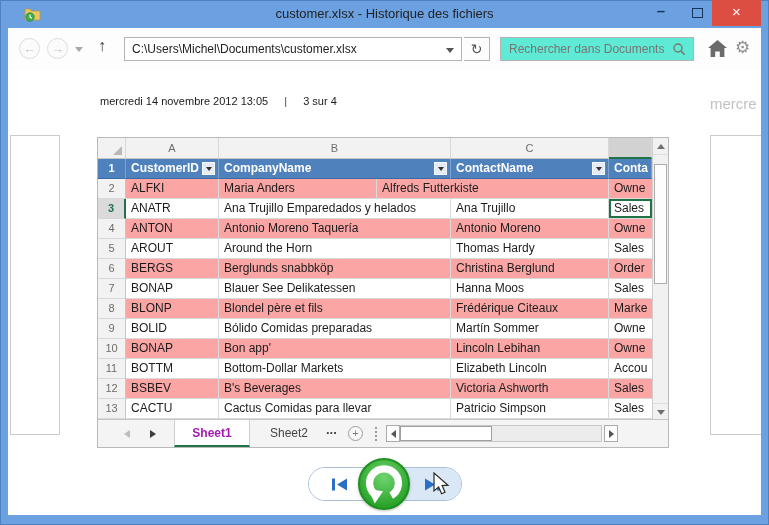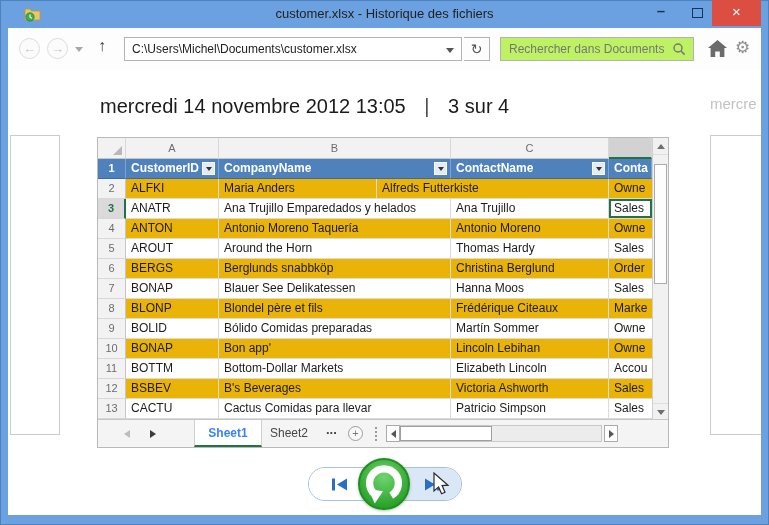--- a/index.html
+++ b/index.html
@@ -30,29 +30,29 @@
              border-right:4px solid transparent; border-top:5px solid #a8a8a8; }
   .up-arrow { position:absolute; left:90px; top:9px; font-size:16px; color:#3d3d3d; }
   .addressbar { position:absolute; left:116px; top:9px; width:338px; height:24px; border:1px solid #b3b3b3;
                 background:#fff; font-size:12px; color:#222; padding:0 20px 0 7px;
                 font-family:"Liberation Sans", sans-serif; }
   .addr-chev { position:absolute; left:438px; top:20px; border-left:4px solid transparent;
                border-right:4px solid transparent; border-top:5px solid #555; }
   .refresh-btn { position:absolute; left:456px; top:9px; width:26px; height:24px; border:1px solid #b3b3b3;
                  border-left:none; background:#fdfdfd; color:#555; font-size:14px; text-align:center; line-height:22px; }
   .searchbox { position:absolute; left:492px; top:9px; width:194px; height:24px; border:1px solid #b3b3b3;
-               background:#bef264; font-size:12px; color:#333; padding:0 24px 0 8px;
+               background:#5eead4; font-size:12px; color:#333; padding:0 24px 0 8px;
                font-family:"Liberation Sans", sans-serif; }
   .searchbox::placeholder { color:#767676; opacity:1; }
   .search-mag { position:absolute; left:664px; top:14px; }
   .home-btn { position:absolute; left:700px; top:12px; }
   .gear-btn { position:absolute; left:727px; top:10px; font-size:17px; color:#8f8f8f; line-height:20px; }
 
   
-  .ver-head { position:absolute; left:92px; top:67px; font-size:20px; color:#1b1b1b; white-space:nowrap; }
+  .ver-head { position:absolute; left:92px; top:67px; font-size:11px; color:#1b1b1b; white-space:nowrap; }
   .ver-div { margin:0 13px; color:#4a4a4a; }
   .next-frag { position:absolute; left:702px; top:67px; font-size:15px; color:#c2c2c2; white-space:nowrap; }
 
   
   .card-left  { position:absolute; left:2px;  top:107px; width:50px; height:300px; background:#fff; border:1px solid #cbcbcb; }
   .card-right { position:absolute; left:702px; top:107px; width:60px; height:300px; background:#fff; border:1px solid #cbcbcb; }
 
   
   .sheet-card { position:absolute; left:89px; top:109px; width:572px; height:311px;
                 background:#fff; border:1px solid #b9b9b9; }
@@ -66,21 +66,21 @@
   .cw-d{width:43px; background:#d2d2d2; border-bottom:2px solid #217346;}
   .grid { position:absolute; top:21px; left:0; }
   .grow { display:flex; height:20px; }
   .c { height:20px; border-right:1px solid #dadada; border-bottom:1px solid #dadada;
        font-size:12px; color:#1c1c1c; line-height:19px; white-space:nowrap; overflow:hidden; }
   .rh { width:28px; background:#f2f2f2; border-right:1px solid #c6c6c6; border-bottom:1px solid #d8d8d8;
         color:#6d6d6d; font-size:11px; text-align:center; }
   .rh-active { background:#dadada; color:#217346; font-weight:bold; border-right:2px solid #217346; }
   .ca{width:93px; padding-left:5px}.cb{width:232px; padding-left:5px}
   .cc{width:158px; padding-left:5px}.cd{width:43px; padding-left:5px; border-right:none;}
-  .banded .ca,.banded .cb,.banded .cc,.banded .cd { background:#eab308; }
+  .banded .ca,.banded .cb,.banded .cc,.banded .cd { background:#fca5a5; }
   .cell-active { box-shadow: inset 0 0 0 2px #217346; background:#fff !important; }
   .hdr .c { background:#4f81bd; color:#fff; font-weight:bold; border-right:1px solid #7da4cf;
             border-bottom:1px solid #3b6ba3; position:relative; }
   .filter-btn { position:absolute; right:3px; top:3px; width:13px; height:13px; background:#e4ebf5;
                 border:1px solid #f6f9fc; display:flex; align-items:center; justify-content:center; }
   .filter-tri { width:0; height:0; border-left:3.5px solid transparent; border-right:3.5px solid transparent;
                 border-top:4.5px solid #333; }
   
   .vscroll { position:absolute; top:0; right:0; width:16px; height:282px; background:#f1f1f1; border-left:1px solid #cfcfcf; }
   .vs-up,.vs-down { position:absolute; left:0; width:15px; height:17px; background:#f1f1f1; display:flex;
@@ -89,22 +89,22 @@
   .tri-up { width:0;height:0;border-left:4px solid transparent;border-right:4px solid transparent;border-bottom:5px solid #6f6f6f; }
   .tri-dn { width:0;height:0;border-left:4px solid transparent;border-right:4px solid transparent;border-top:5px solid #6f6f6f; }
   .vs-thumb { position:absolute; left:1px; top:26px; width:13px; height:120px; background:#fdfdfd; border:1px solid #ababab; }
   
   .tabbar { position:absolute; left:0; bottom:0; height:28px; width:570px; background:#f4f4f4; border-top:1px solid #c6c6c6; }
   .tb-prev { position:absolute; left:26px; top:10px; width:0; height:0; border-top:4px solid transparent;
              border-bottom:4px solid transparent; border-right:6px solid #bdbdbd; }
   .tb-next { position:absolute; left:52px; top:10px; width:0; height:0; border-top:4px solid transparent;
              border-bottom:4px solid transparent; border-left:6px solid #3c3c3c; }
   .tab { position:absolute; top:0; height:27px; line-height:26px; font-size:12px; text-align:center; }
-  .tab-active { left:96px; width:68px; background:#fff; border-left:1px solid #d0d0d0; border-right:1px solid #d0d0d0;
-                border-bottom:2px solid #217346; color:#3b82f6; font-weight:bold; }
+  .tab-active { left:76px; width:76px; background:#fff; border-left:1px solid #d0d0d0; border-right:1px solid #d0d0d0;
+                border-bottom:2px solid #217346; color:#a21caf; font-weight:bold; }
   .tab-idle { left:160px; width:62px; color:#454545; }
   .tab-more { position:absolute; left:228px; top:2px; font-size:13px; font-weight:bold; color:#454545; }
   .add-sheet { position:absolute; left:250px; top:6px; width:15px; height:15px; border:1px solid #9c9c9c;
                border-radius:50%; color:#777; font-size:11px; text-align:center; line-height:13px; background:#f9f9f9; }
   .dots-sep { position:absolute; left:277px; top:7px; height:14px; border-left:2px dotted #9a9a9a; }
   .hs-left { position:absolute; left:288px; top:5px; width:14px; height:17px; background:#fdfdfd; border:1px solid #ababab;
              display:flex; align-items:center; justify-content:center; }
   .hs-track { position:absolute; left:302px; top:5px; width:202px; height:17px; background:#ececec; border:1px solid #c9c9c9; border-left:none; }
   .hs-thumb { position:absolute; left:0; top:0; width:92px; height:15px; background:#fff; border:1px solid #9f9f9f; }
   .hs-right { position:absolute; left:506px; top:5px; width:14px; height:17px; background:#fdfdfd; border:1px solid #ababab;

